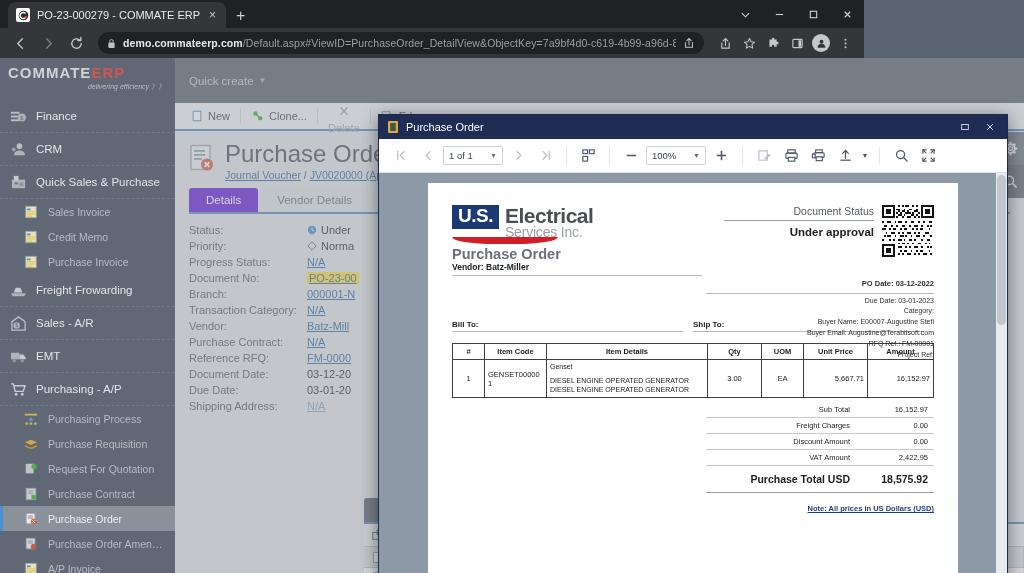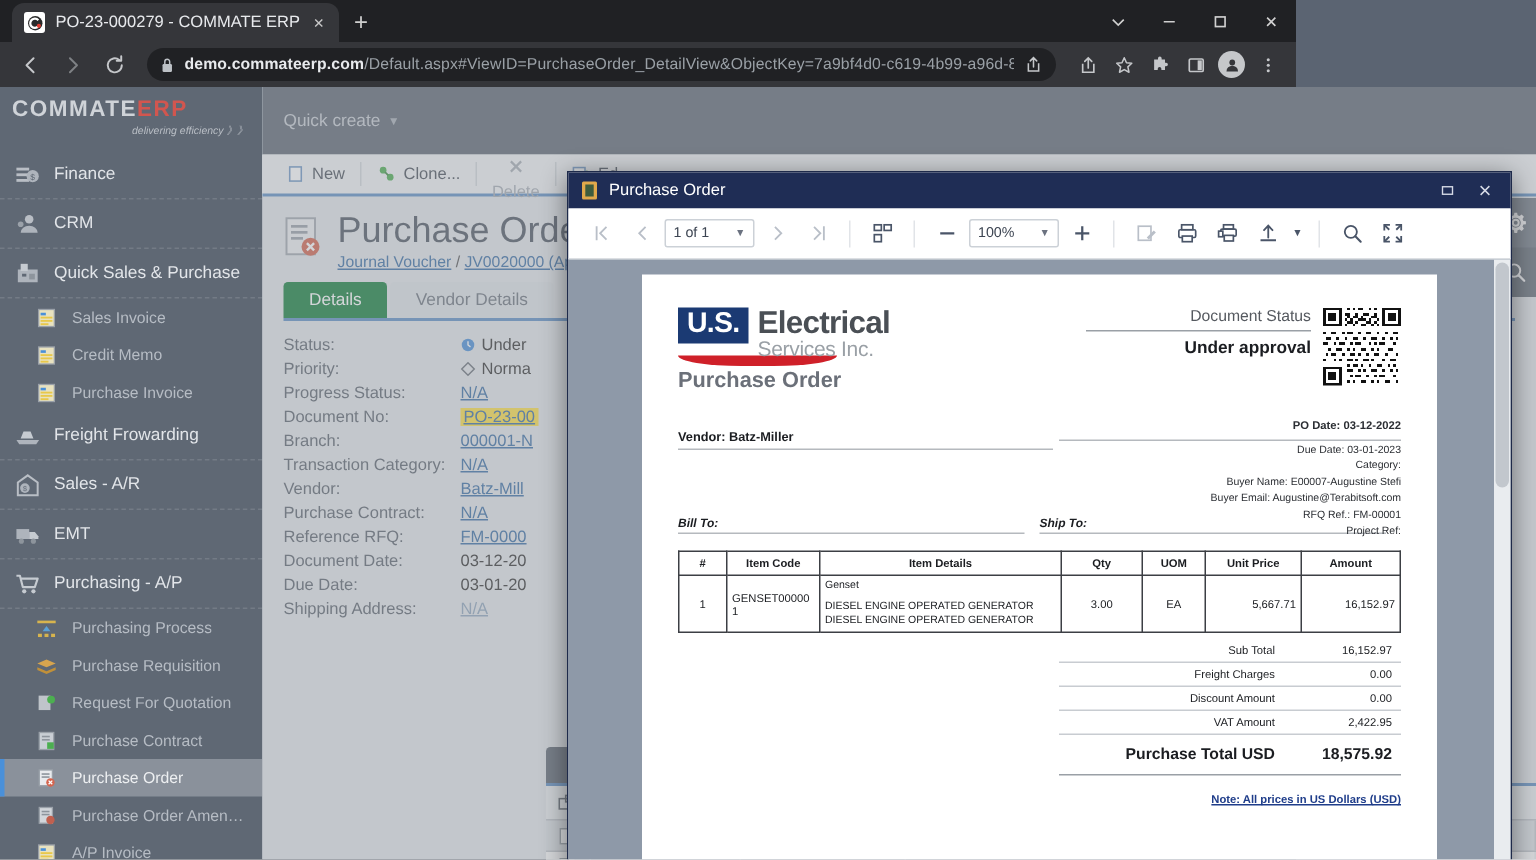--- a/index.html
+++ b/index.html
@@ -104,21 +104,21 @@
   .pagehdr-ico { width:27px; height:30px; flex:0 0 auto; margin-top:3px; }
   .pagetitle { font-size:24px; color:#4f5762; font-weight:normal; line-height:1.05; white-space:nowrap; }
   .breadcrumb { font-size:10.5px; margin-top:3px; color:#555; white-space:nowrap; }
   .breadcrumb a { color:#3a6ea5; text-decoration:underline; }
 
   .tabs { display:flex; gap:2px; padding:7px 14px 0 14px; }
   .tabitem {
     padding:6px 17px; font-size:11.5px; border-radius:3px 3px 0 0;
     background:#dfe3e7; color:#6d757f;
   }
-  .tabitem.active { background:#15803d; color:#fff; }
+  .tabitem.active { background:#6d28d9; color:#fff; }
   .tabs-underline { height:2px; background:#5f8fc4; margin:0 14px; }
 
   .fields { padding:8px 14px 0 14px; font-size:11px; color:#4a525c; }
   .frow { display:flex; height:16px; align-items:center; }
   .flabel { width:118px; color:#5c646e; flex:0 0 auto; }
   .fval { color:#333; display:flex; align-items:center; gap:4px; }
   .fval a { color:#3a6ea5; text-decoration:underline; }
   .fval .hl { background:#fde047; padding:0 2px; }
   .dot-ico { width:10px; height:10px; flex:0 0 auto; }
 
@@ -196,28 +196,28 @@
   .doc-kind { font-size:14.5px; font-weight:bold; color:#6b7079; margin-top:2px; }
   .doc-no { font-size:17px; font-weight:bold; color:#1b1d21; margin-top:1px; letter-spacing:-0.3px; }
 
   .docstatus-wrap { position:absolute; right:24px; top:22px; display:flex; align-items:flex-start; gap:8px; }
   .ds-col { text-align:right; }
   .ds-label { font-size:10.5px; color:#55595f; }
   .ds-line { border-bottom:1px solid #9aa0a6; margin:3px 0 5px 0; width:150px; }
   .ds-value { font-size:11.5px; font-weight:bold; color:#1b1d21; }
   .qr { width:52px; height:52px; background:#fff; }
 
-  .vendor-line { margin-top:24px; font-size:8.5px; font-weight:bold; color:#1b1d21; }
+  .vendor-line { font-size:8.5px; font-weight:bold; color:#1b1d21; }
   .vendor-rule { border-bottom:1px solid #b5b9be; width:250px; margin-top:3px; }
   .meta-right { position:absolute; right:24px; top:95px; text-align:right; font-size:7px; color:#2b2e33; line-height:1.55; }
   .meta-right .bold { font-weight:bold; font-size:7.5px; }
   .meta-rule { border-bottom:1px solid #b5b9be; width:228px; margin:3px 0 2px auto; }
 
   .billship { display:flex; margin-top:44px; gap:0; }
-  .bs-col { width:50%;font-style:italic; }
+  .bs-col { width:50%; }
   .bs-label { font-size:8px; font-weight:bold; color:#1b1d21; }
   .bs-rule { border-bottom:1px solid #b5b9be; margin-top:2px; width:96%; }
 
   table.items { width:100%; border-collapse:collapse; margin-top:11px; font-size:7.5px; }
   table.items th {
     border:1px solid #3c3f44; padding:3px 2px; font-size:7.5px;
     font-weight:bold; color:#1b1d21; background:#fff;
   }
   table.items td { border:1px solid #3c3f44; padding:3px 3px; color:#1b1d21; vertical-align:middle; }
   td.c { text-align:center; }

